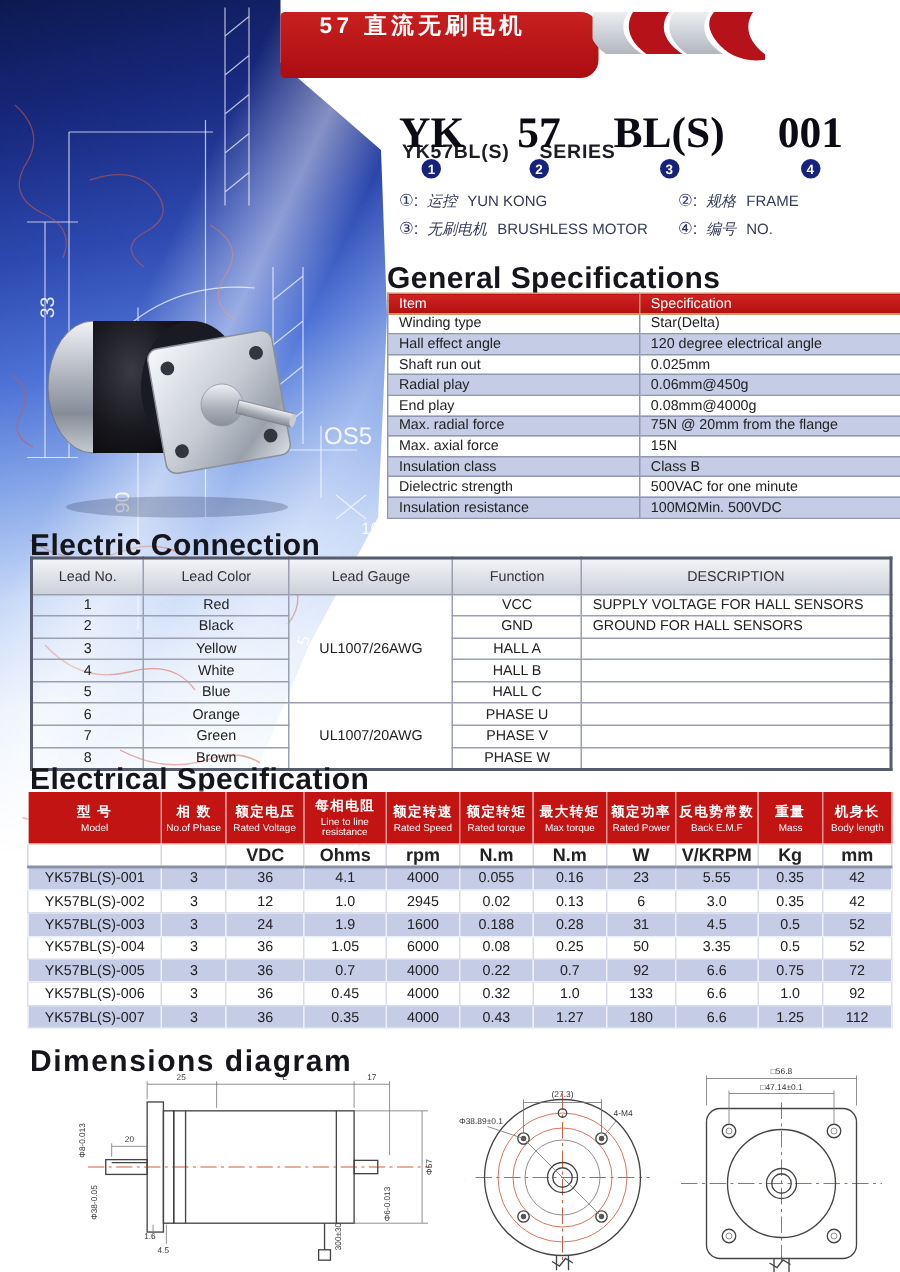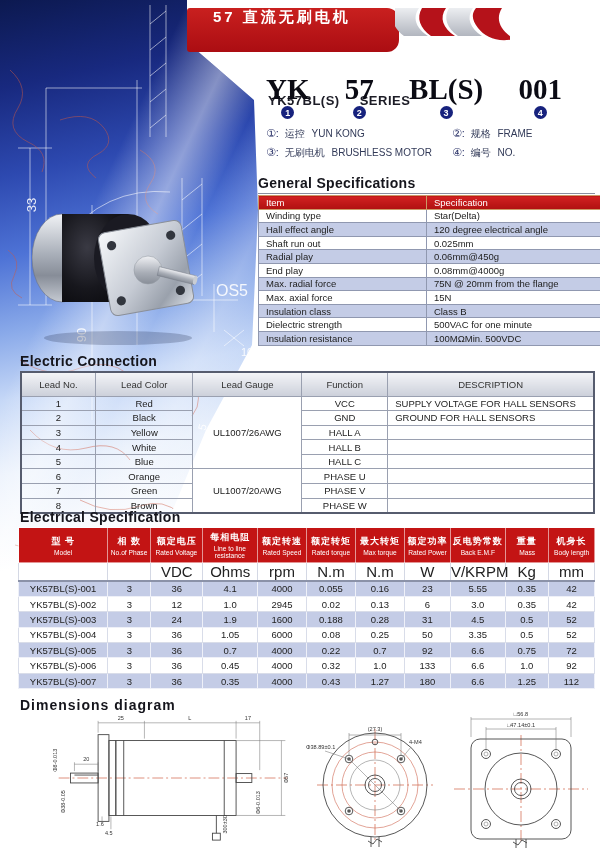--- a/index.html
+++ b/index.html
@@ -41,24 +41,24 @@
   .model-part { display:flex; flex-direction:column; align-items:center; }
   .model-text { font-family:"Liberation Serif","DejaVu Serif",serif; font-size:29px; font-weight:bold; color:#0b0b14; line-height:32px; }
   .model-badge {
     margin-top:1px; width:13px; height:13px; border-radius:50%;
     background:#17227d; color:#fff; font-size:9px; font-weight:bold;
     display:flex; align-items:center; justify-content:center;
   }
   .legend { position:absolute; left:266px; top:127px; width:320px; display:grid; grid-template-columns:186px 130px; row-gap:5px; }
   .legend-item { font-size:10px; color:#323a58; white-space:nowrap; }
   .legend-mark { font-size:11px; color:#2a3268; margin-right:3px; }
-  .legend-cn { margin-right:4px; }
+  .legend-cn { margin-right:4px;font-style:italic; }
 
   
-  .sec-heading { position:absolute; font-size:14px; font-weight:bold; color:#15151c; letter-spacing:.3px; }
+  .sec-heading { position:absolute; font-size:20px; font-weight:bold; color:#15151c; letter-spacing:.3px; }
   .gs-heading { left:258px; top:175px; width:337px; border-bottom:1px solid #8a8f9e; padding-bottom:2px; }
   .ec-heading { left:20px; top:353px; }
   .es-heading { left:20px; top:509px; }
   .dim-heading { left:20px; top:697px; letter-spacing:1px; }
 
   
   .gs-table {
     position:absolute; left:258px; top:195px; width:366px;
     border-collapse:collapse; font-size:9.5px; table-layout:fixed;
     border:1px solid #6a7086;
@@ -83,22 +83,22 @@
     position:absolute; left:18px; top:527px; width:577px;
     border-collapse:collapse; text-align:center; table-layout:fixed;
   }
   .es-table thead th {
     background:#c31414; color:#fff; border:1px solid rgba(255,255,255,.55);
     padding:3px 1px; vertical-align:middle;
   }
   .es-table .cn { font-size:9px; font-weight:bold; letter-spacing:1px; }
   .es-table .en { font-size:7px; font-weight:normal; margin-top:1px; transform:scale(.95); }
   .es-table .es-units td {
-    background:#fff; font-size:15px; height:15px;
-    border:1px solid #d4d8e4; border-bottom:2px solid #8b92a8;
+    background:#fff; font-size:12px; height:15px;
+    border:1px solid #d4d8e4; border-bottom:2px solid #8b92a8;font-weight:bold;
   }
   .es-table tbody td { font-size:9.5px; height:15.4px; border:1px solid #d9dde9; }
   .es-table tbody tr:nth-child(odd) td { background:#c4cce6; border-color:#eef0f8; }
 
   
   .dim-side  { position:absolute; left:46px;  top:711px; width:254px; height:136px; }
   .dim-rear  { position:absolute; left:304px; top:711px; width:142px; height:136px; }
   .dim-front { position:absolute; left:446px; top:709px; width:150px; height:139px; }
   .dw { stroke:#444; stroke-width:.9; fill:none; }
   .dwl { stroke:#777; stroke-width:.55; fill:none; }

